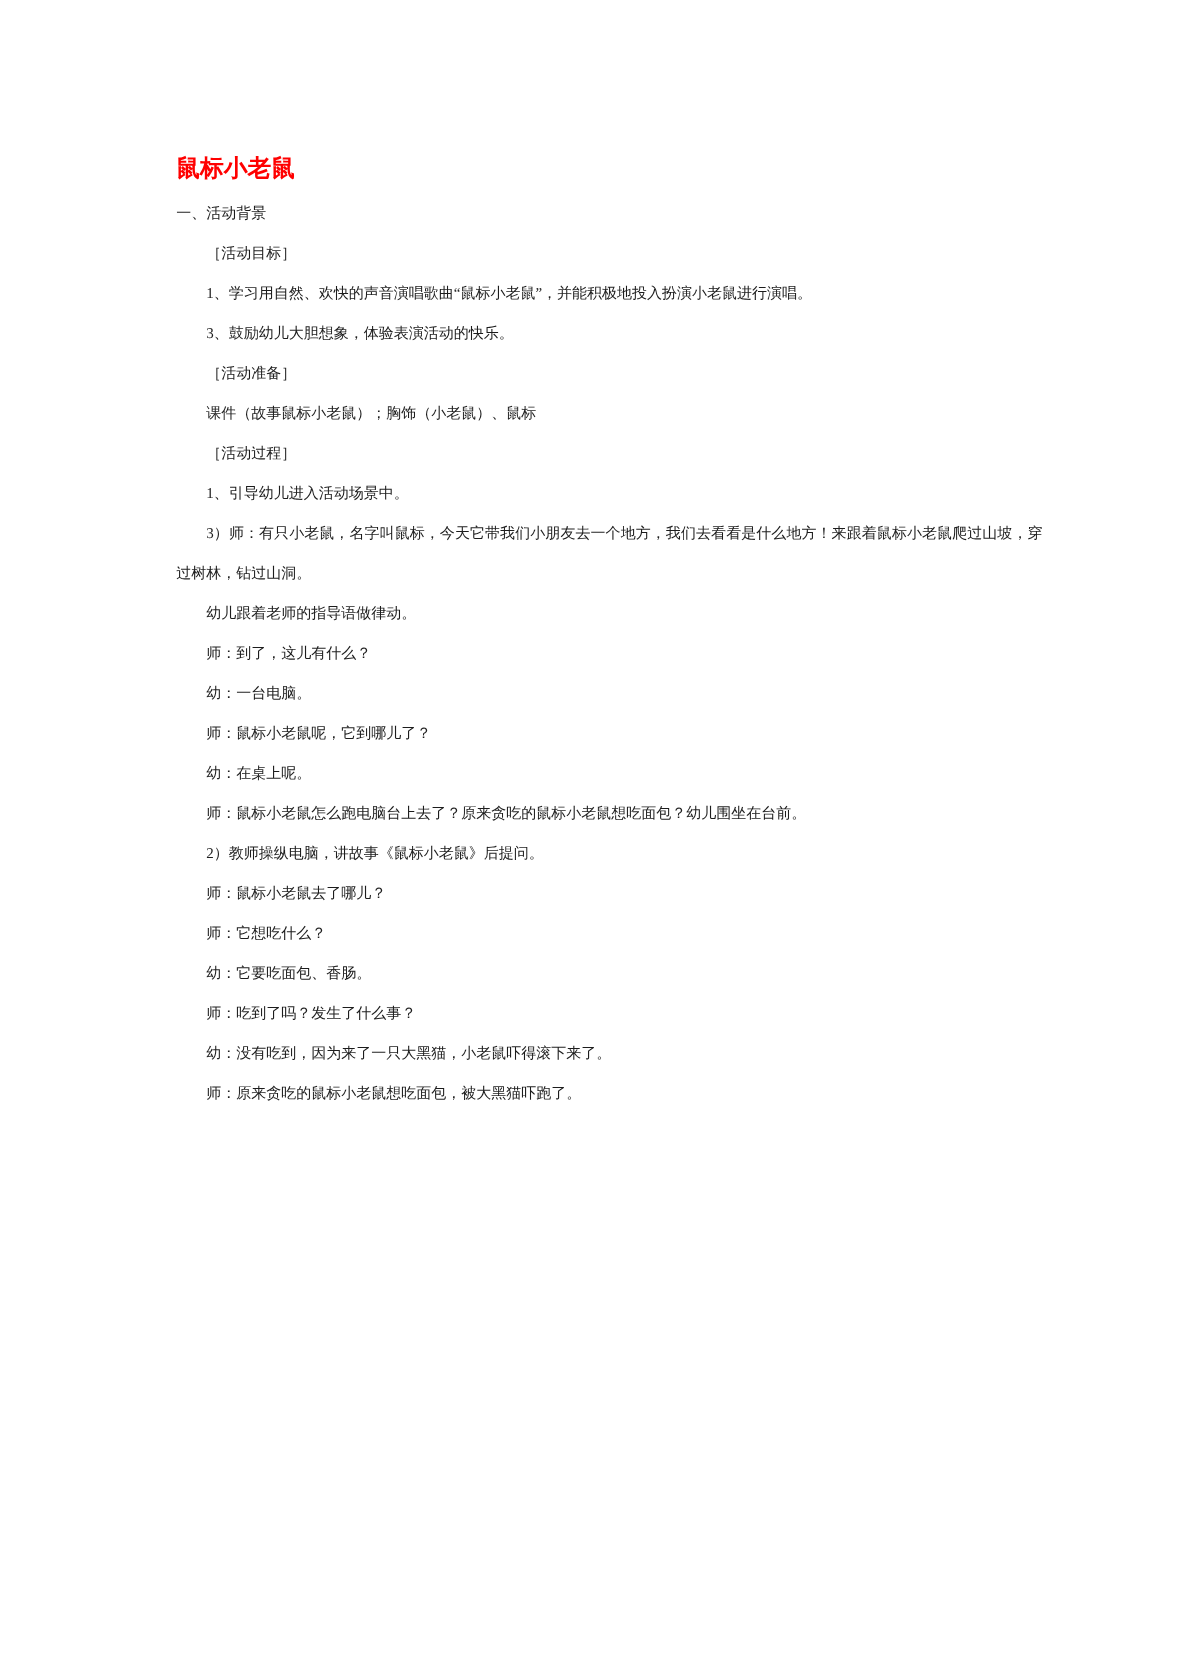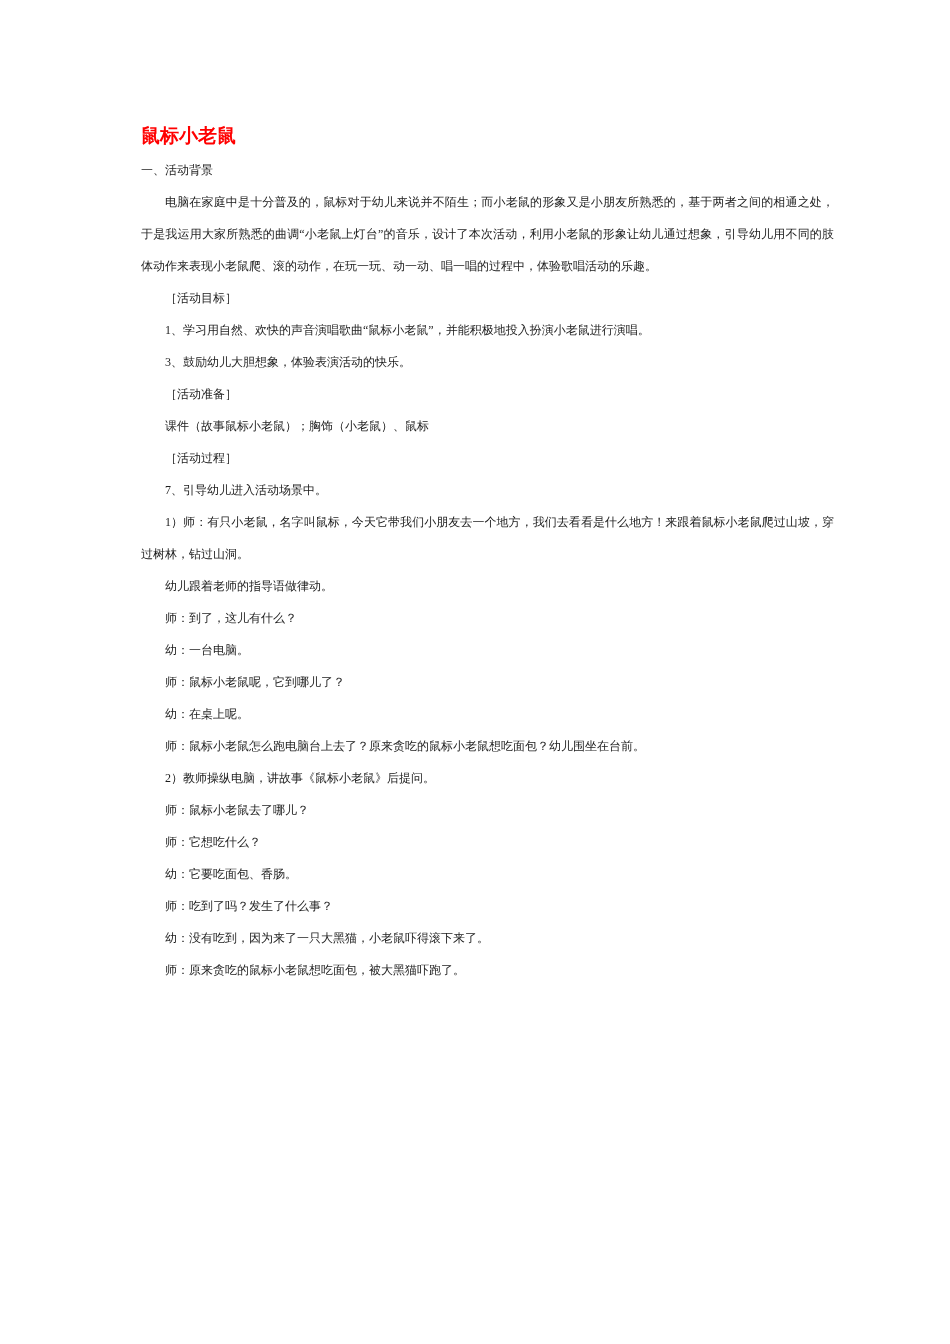--- a/index.html
+++ b/index.html
@@ -31,29 +31,28 @@
   }
   .para.indent{ text-indent:2em; }
 </style>
 </head>
 <body style="color: rgb(28, 28, 28); background: rgb(255, 255, 255);">
 
 <div class="page">
   <h1 class="doc-title" style="color: rgb(255, 0, 0);">鼠标小老鼠</h1>
   <div>
       <p class="para">一、活动背景</p>
-      <p class="para indent">电脑在家庭中是十分普及的，鼠标对于幼儿来说并不陌生；而小老鼠的形象又是小朋友所熟悉的，基于两者之间的相通之处，于是我运用大家所熟悉的曲调“小老鼠上灯台”的音乐，设计了本次活动，利用小老鼠的形象让幼儿通过想象，引导幼儿用不同的肢体动作来表现小老鼠爬、滚的动作，在玩一玩、动一动、唱一唱的过程中，体验歌唱活动的乐趣。</p>
       <p class="para indent">［活动目标］</p>
       <p class="para indent">1、学习用自然、欢快的声音演唱歌曲“鼠标小老鼠”，并能积极地投入扮演小老鼠进行演唱。</p>
       <p class="para indent">3、鼓励幼儿大胆想象，体验表演活动的快乐。</p>
       <p class="para indent">［活动准备］</p>
       <p class="para indent">课件（故事鼠标小老鼠）；胸饰（小老鼠）、鼠标</p>
       <p class="para indent">［活动过程］</p>
-      <p class="para indent">7、引导幼儿进入活动场景中。</p>
-      <p class="para indent">1）师：有只小老鼠，名字叫鼠标，今天它带我们小朋友去一个地方，我们去看看是什么地方！来跟着鼠标小老鼠爬过山坡，穿过树林，钻过山洞。</p>
+      <p class="para indent">1、引导幼儿进入活动场景中。</p>
+      <p class="para indent">3）师：有只小老鼠，名字叫鼠标，今天它带我们小朋友去一个地方，我们去看看是什么地方！来跟着鼠标小老鼠爬过山坡，穿过树林，钻过山洞。</p>
       <p class="para indent">幼儿跟着老师的指导语做律动。</p>
       <p class="para indent">师：到了，这儿有什么？</p>
       <p class="para indent">幼：一台电脑。</p>
       <p class="para indent">师：鼠标小老鼠呢，它到哪儿了？</p>
       <p class="para indent">幼：在桌上呢。</p>
       <p class="para indent">师：鼠标小老鼠怎么跑电脑台上去了？原来贪吃的鼠标小老鼠想吃面包？幼儿围坐在台前。</p>
       <p class="para indent">2）教师操纵电脑，讲故事《鼠标小老鼠》后提问。</p>
       <p class="para indent">师：鼠标小老鼠去了哪儿？</p>
       <p class="para indent">师：它想吃什么？</p>
       <p class="para indent">幼：它要吃面包、香肠。</p>

